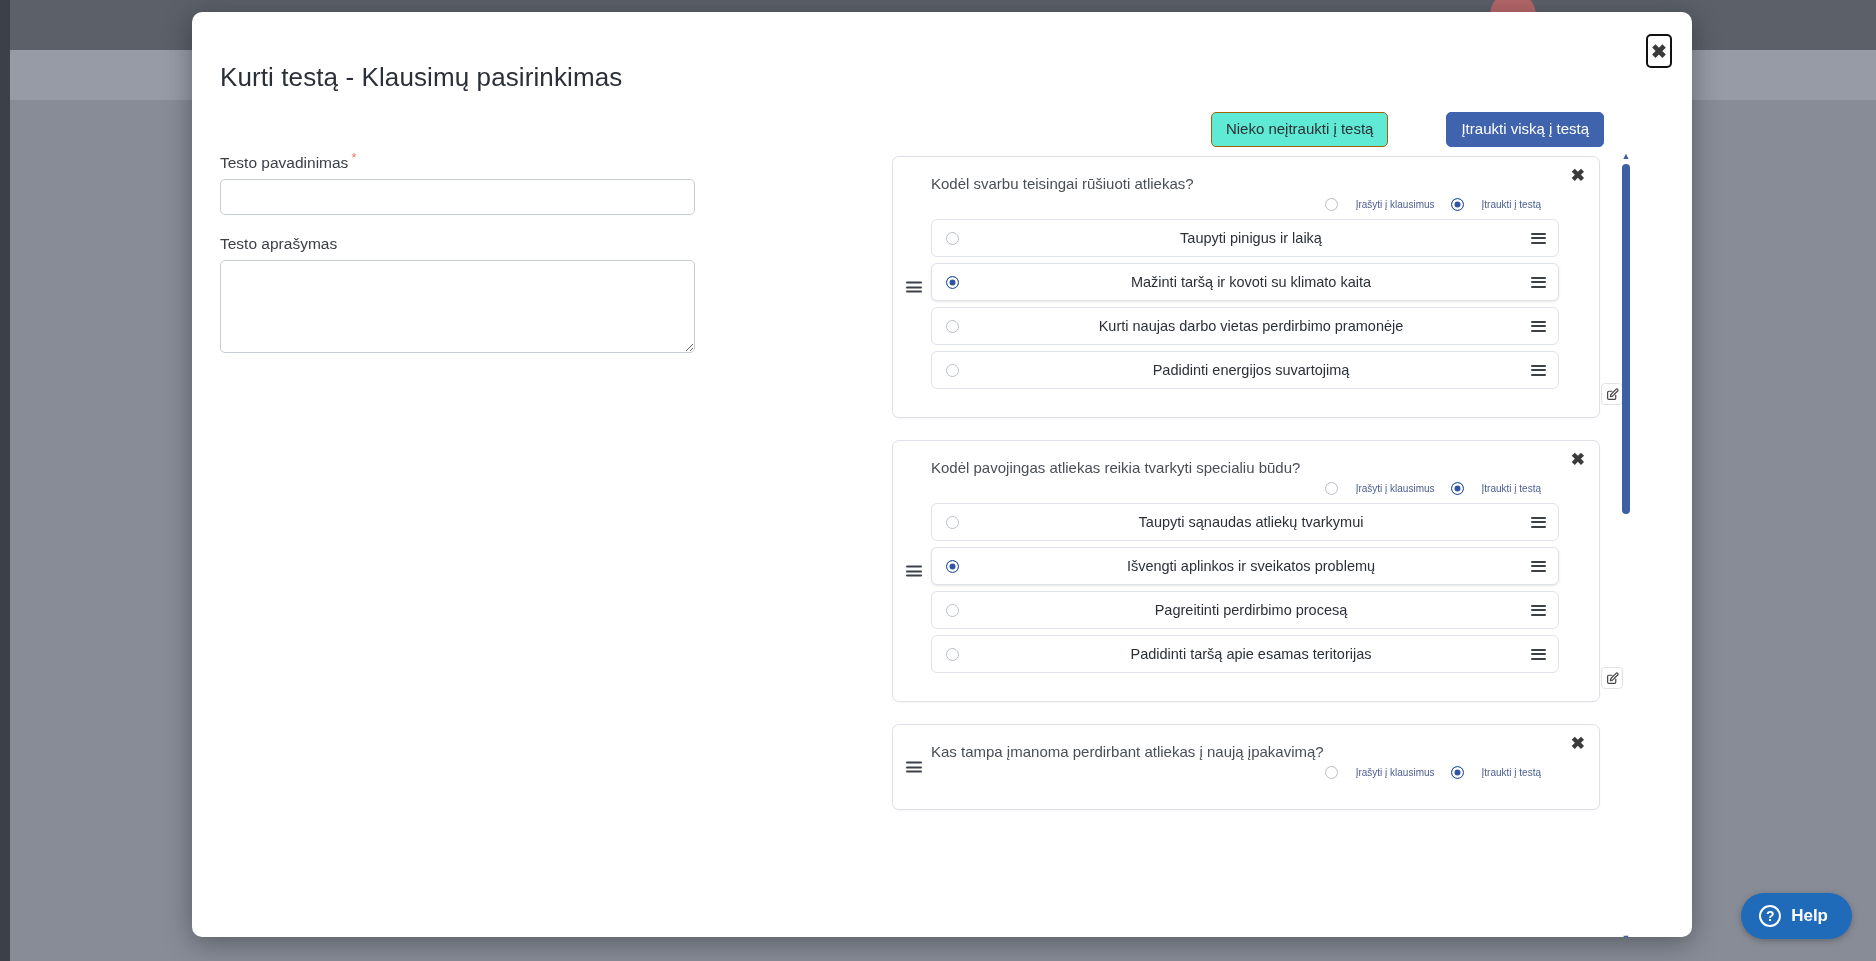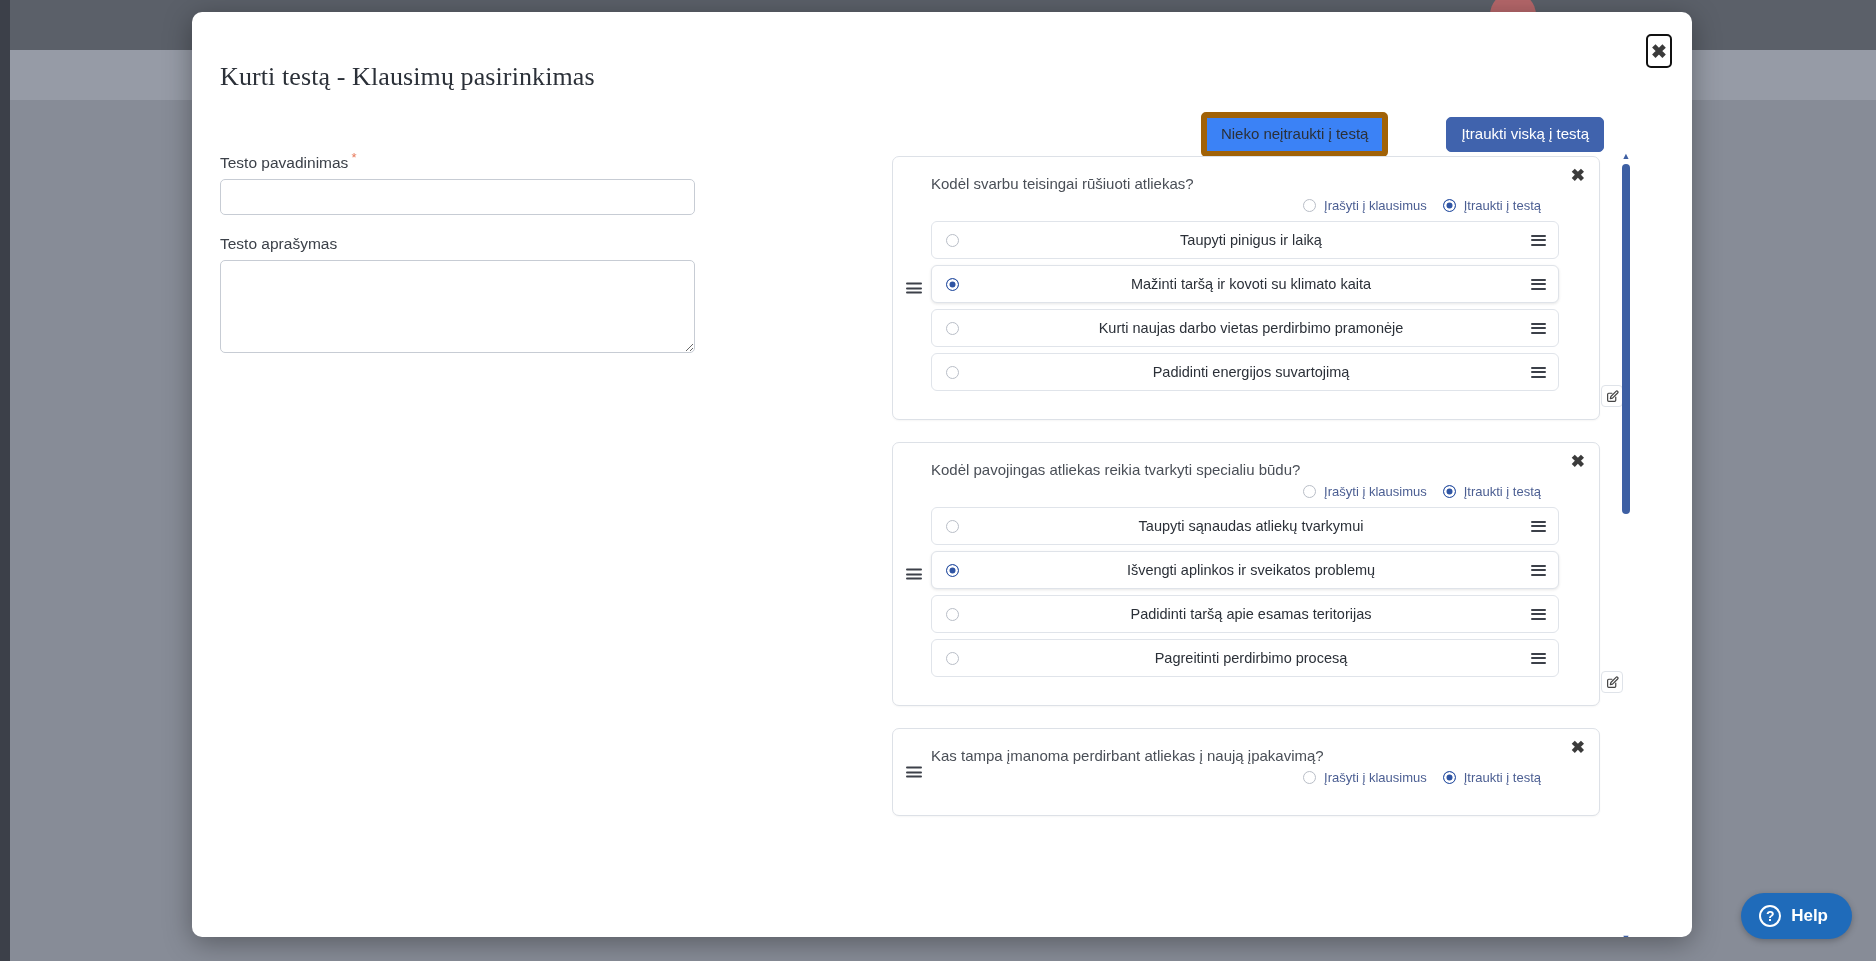--- a/index.html
+++ b/index.html
@@ -49,21 +49,20 @@
     border: 2px solid #111; border-radius: 5px;
     background: #fff;
     display: flex; align-items: center; justify-content: center;
     font-size: 19px; font-weight: 700; color: #3a3a3a;
     cursor: pointer; line-height: 1; z-index: 30;
   }
   #modal-title {
     position: absolute; left: 28px; top: 50px;
     font-size: 26px; color: #2b3038; font-weight: 400;
     letter-spacing: .1px;
-    font-family: Liberation Serif, serif;
   }
 
   
   #modal-body {
     position: absolute; left: 0; top: 100px;
     width: 1500px; height: 825px;
   }
 
   
   #form-col {
@@ -97,21 +96,21 @@
   #actions-bar {
     position: absolute; right: 48px; top: 0;
     display: flex; gap: 10px; align-items: center;
   }
   .btn {
     font-family: "Liberation Sans", sans-serif;
     font-size: 15px; border-radius: 5px;
     padding: 8px 14px; cursor: pointer; line-height: 1.1;
     white-space: nowrap;
   }
-  .btn-outline { background: #3b82f6; color: #2b3038; border: 6px solid #a16207; }
+  .btn-outline { background: #5eead4; color: #2b3038; border: 1px solid #a16207; }
   .btn-primary { background: #4063ad; color: #fff; border: 1px solid #4063ad; margin-left: 48px; }
 
   #questions-scroll {
     position: absolute; left: 0; top: 44px;
     width: 760px; height: 780px;
     overflow: hidden;
   }
   .qcard {
     position: relative;
     width: 708px; margin: 0 0 22px 0;
@@ -135,21 +134,21 @@
   .radio {
     width: 13px; height: 13px; border-radius: 50%;
     border: 1px solid #b9bec7; background: #fff;
     display: inline-block; flex: none;
   }
   .radio.on {
     border: 1px solid #2f55a4; background: #2f55a4;
     box-shadow: inset 0 0 0 2.5px #ffffff, inset 0 0 0 6px #2f55a4;
   }
   .qmode-label {
-    font-size: 13px; color: #4b5e92; margin-right: 10px; margin-left: 2px;
+    font-size: 10px; color: #4b5e92; margin-right: 10px; margin-left: 12px;
   }
 
   .answers { position: relative; padding: 0 40px 0 38px; text-align: center; }
   .answer-row {
     position: relative;
     display: flex; align-items: center;
     height: 38px; margin-bottom: 6px;
     border: 1px solid #e0e4ea; border-radius: 6px;
     background: #fff; padding: 0 12px 0 14px;
   }
@@ -337,30 +336,30 @@
                 <span class="radio ans-radio on"></span>
                 <span class="ans-text">Išvengti aplinkos ir sveikatos problemų</span>
                 <span class="ans-drag">
                   <i></i>
                   <i></i>
                   <i></i>
                 </span>
               </div>
               <div class="answer-row">
                 <span class="radio ans-radio"></span>
+                <span class="ans-text">Pagreitinti perdirbimo procesą</span>
+                <span class="ans-drag">
+                  <i></i>
+                  <i></i>
+                  <i></i>
+                </span>
+              </div>
+              <div class="answer-row">
+                <span class="radio ans-radio"></span>
                 <span class="ans-text">Padidinti taršą apie esamas teritorijas</span>
-                <span class="ans-drag">
-                  <i></i>
-                  <i></i>
-                  <i></i>
-                </span>
-              </div>
-              <div class="answer-row">
-                <span class="radio ans-radio"></span>
-                <span class="ans-text">Pagreitinti perdirbimo procesą</span>
                 <span class="ans-drag">
                   <i></i>
                   <i></i>
                   <i></i>
                 </span>
               </div>
             </div>
             <div class="q-edit">
               <svg width="13" height="13" viewBox="0 0 24 24" fill="none" stroke="#444" stroke-width="2.2" stroke-linecap="round" stroke-linejoin="round">
                 <path d="M18 13v6a2 2 0 0 1-2 2H5a2 2 0 0 1-2-2V8a2 2 0 0 1 2-2h6"></path>

